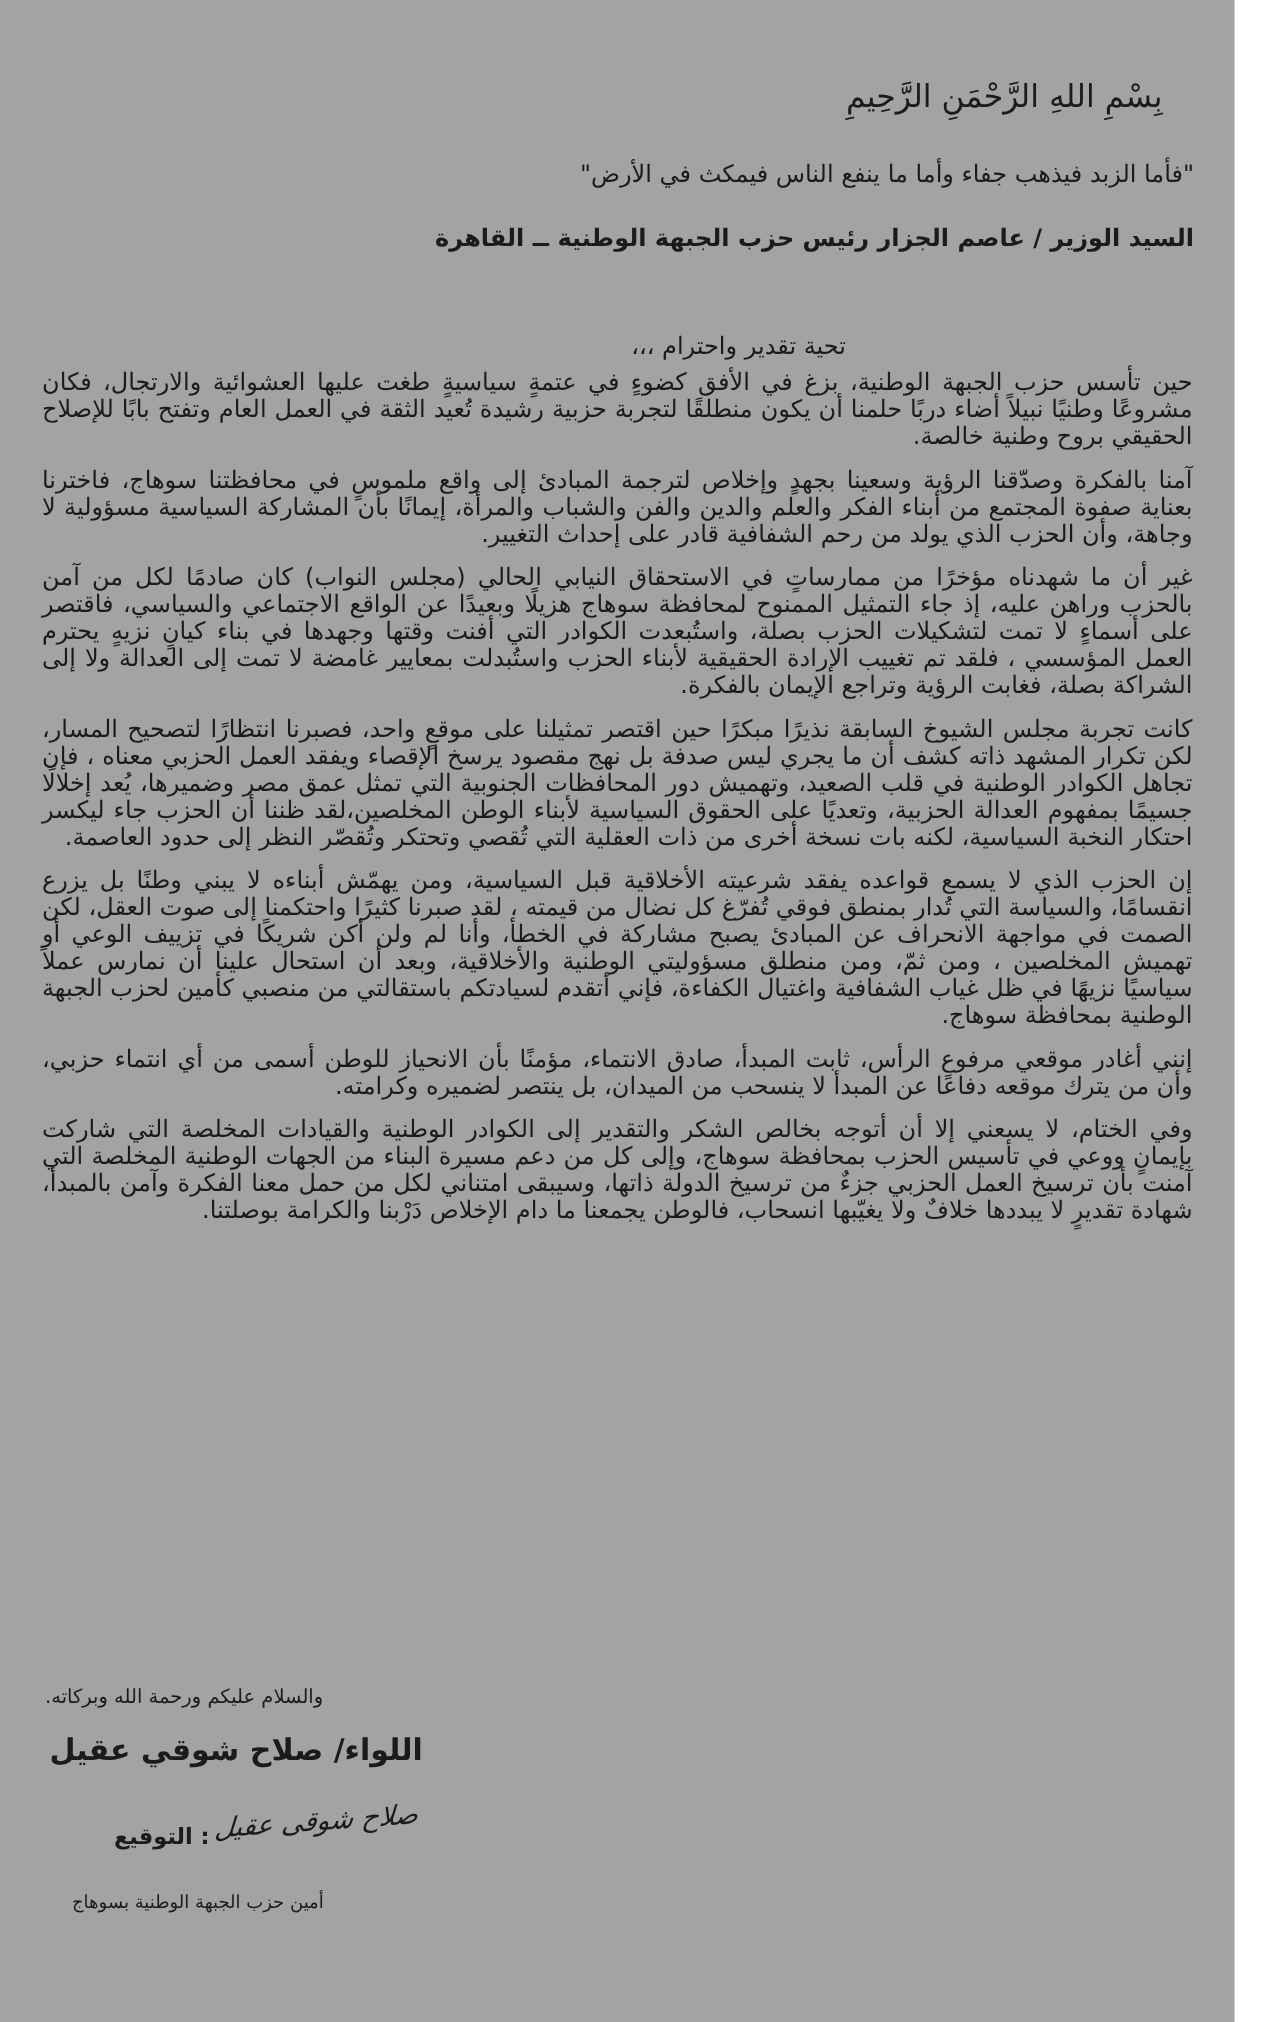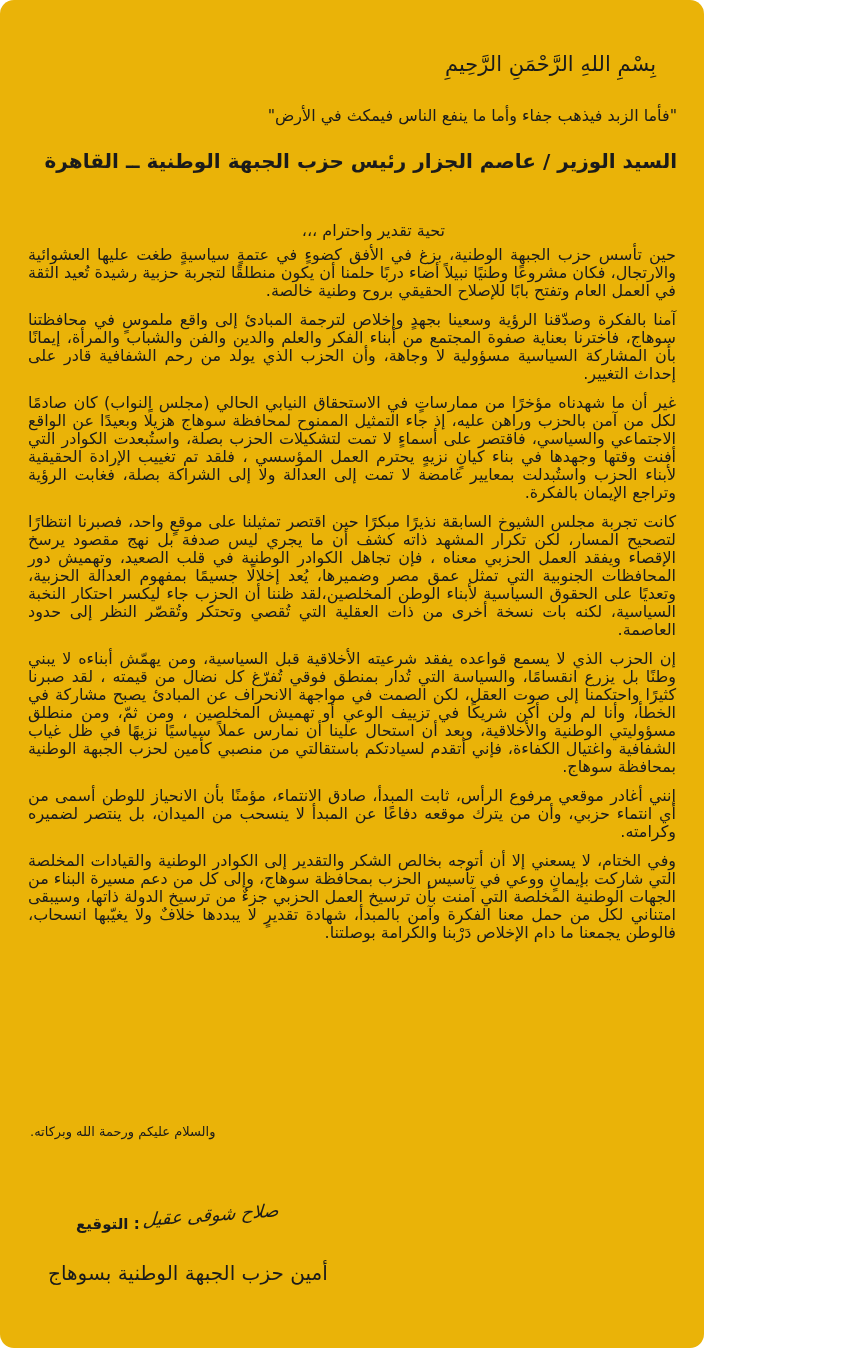--- a/index.html
+++ b/index.html
@@ -2,27 +2,26 @@
 <html lang="ar"><head>
 <meta charset="utf-8">
 <style>
   html, body {
     margin: 0;
     padding: 0;
     background: #ffffff;
   }
   .page {
     position: relative;
-    width: 704px;
+    width: 823px;
     height: 1348px;
-    background: #eab308;
+    background: #a3a3a3;
     color: #1b1b1b;
     font-family: "DejaVu Sans", sans-serif;
     overflow: hidden;
-    border-radius: 14px;
   }
   .basmala {
     position: absolute;
     top: 52px;
     right: 48px;
     direction: rtl;
     font-size: 21px;
     font-weight: 500;
     letter-spacing: 0.5px;
     white-space: nowrap;
@@ -33,21 +32,21 @@
     right: 27px;
     direction: rtl;
     font-size: 16px;
     white-space: nowrap;
   }
   .addressee {
     position: absolute;
     top: 149px;
     right: 27px;
     direction: rtl;
-    font-size: 20px;
+    font-size: 16px;
     font-weight: bold;
     white-space: nowrap;
   }
   .salutation {
     position: absolute;
     top: 221px;
     right: 259px;
     direction: rtl;
     font-size: 16px;
     white-space: nowrap;
@@ -103,21 +102,21 @@
     font-style: italic;
     direction: rtl;
     transform: rotate(-4deg) skewX(-8deg) translateY(-4px);
     transform-origin: left bottom;
   }
   .signatory-title {
     position: absolute;
     top: 1261px;
     left: 48px;
     direction: rtl;
-    font-size: 20px;
+    font-size: 12px;
     white-space: nowrap;
   }
 </style>
 </head>
 <body>
 
 <div class="page">
 
   <div class="basmala">بِسْمِ اللهِ الرَّحْمَنِ الرَّحِيمِ</div>
 
@@ -132,20 +131,21 @@
     <p>آمنا بالفكرة وصدّقنا الرؤية وسعينا بجهدٍ وإخلاص لترجمة المبادئ إلى واقع ملموسٍ في محافظتنا سوهاج، فاخترنا بعناية صفوة المجتمع من أبناء الفكر والعلم والدين والفن والشباب والمرأة، إيمانًا بأن المشاركة السياسية مسؤولية لا وجاهة، وأن الحزب الذي يولد من رحم الشفافية قادر على إحداث التغيير.</p>
     <p>غير أن ما شهدناه مؤخرًا من ممارساتٍ في الاستحقاق النيابي الحالي (مجلس النواب) كان صادمًا لكل من آمن بالحزب وراهن عليه، إذ جاء التمثيل الممنوح لمحافظة سوهاج هزيلًا وبعيدًا عن الواقع الاجتماعي والسياسي، فاقتصر على أسماءٍ لا تمت لتشكيلات الحزب بصلة، واستُبعدت الكوادر التي أفنت وقتها وجهدها في بناء كيانٍ نزيهٍ يحترم العمل المؤسسي ، فلقد تم تغييب الإرادة الحقيقية لأبناء الحزب واستُبدلت بمعايير غامضة لا تمت إلى العدالة ولا إلى الشراكة بصلة، فغابت الرؤية وتراجع الإيمان بالفكرة.</p>
     <p>كانت تجربة مجلس الشيوخ السابقة نذيرًا مبكرًا حين اقتصر تمثيلنا على موقعٍ واحد، فصبرنا انتظارًا لتصحيح المسار، لكن تكرار المشهد ذاته كشف أن ما يجري ليس صدفة بل نهج مقصود يرسخ الإقصاء ويفقد العمل الحزبي معناه ، فإن تجاهل الكوادر الوطنية في قلب الصعيد، وتهميش دور المحافظات الجنوبية التي تمثل عمق مصر وضميرها، يُعد إخلالًا جسيمًا بمفهوم العدالة الحزبية، وتعديًا على الحقوق السياسية لأبناء الوطن المخلصين،لقد ظننا أن الحزب جاء ليكسر احتكار النخبة السياسية، لكنه بات نسخة أخرى من ذات العقلية التي تُقصي وتحتكر وتُقصّر النظر إلى حدود العاصمة.</p>
     <p>إن الحزب الذي لا يسمع قواعده يفقد شرعيته الأخلاقية قبل السياسية، ومن يهمّش أبناءه لا يبني وطنًا بل يزرع انقسامًا، والسياسة التي تُدار بمنطق فوقي تُفرّغ كل نضال من قيمته ، لقد صبرنا كثيرًا واحتكمنا إلى صوت العقل، لكن الصمت في مواجهة الانحراف عن المبادئ يصبح مشاركة في الخطأ، وأنا لم ولن أكن شريكًا في تزييف الوعي أو تهميش المخلصين ، ومن ثمّ، ومن منطلق مسؤوليتي الوطنية والأخلاقية، وبعد أن استحال علينا أن نمارس عملاً سياسيًا نزيهًا في ظل غياب الشفافية واغتيال الكفاءة، فإني أتقدم لسيادتكم باستقالتي من منصبي كأمين لحزب الجبهة الوطنية بمحافظة سوهاج.</p>
     <p>إنني أغادر موقعي مرفوع الرأس، ثابت المبدأ، صادق الانتماء، مؤمنًا بأن الانحياز للوطن أسمى من أي انتماء حزبي، وأن من يترك موقعه دفاعًا عن المبدأ لا ينسحب من الميدان، بل ينتصر لضميره وكرامته.</p>
     <p>وفي الختام، لا يسعني إلا أن أتوجه بخالص الشكر والتقدير إلى الكوادر الوطنية والقيادات المخلصة التي شاركت بإيمانٍ ووعي في تأسيس الحزب بمحافظة سوهاج، وإلى كل من دعم مسيرة البناء من الجهات الوطنية المخلصة التي آمنت بأن ترسيخ العمل الحزبي جزءٌ من ترسيخ الدولة ذاتها، وسيبقى امتناني لكل من حمل معنا الفكرة وآمن بالمبدأ، شهادة تقديرٍ لا يبددها خلافٌ ولا يغيّبها انسحاب، فالوطن يجمعنا ما دام الإخلاص دَرْبنا والكرامة بوصلتنا.</p>
   </div>
 
   <div class="closing-salaam">والسلام عليكم ورحمة الله وبركاته.</div>
 
+  <div class="signatory-name">اللواء/ صلاح شوقي عقيل</div>
 
   <div class="signature-row">
     <span class="signature-label">التوقيع :</span>
     <span class="signature-script">صلاح شوقى عقيل</span>
   </div>
 
   <div class="signatory-title">أمين حزب الجبهة الوطنية بسوهاج</div>
 
 </div>
 

